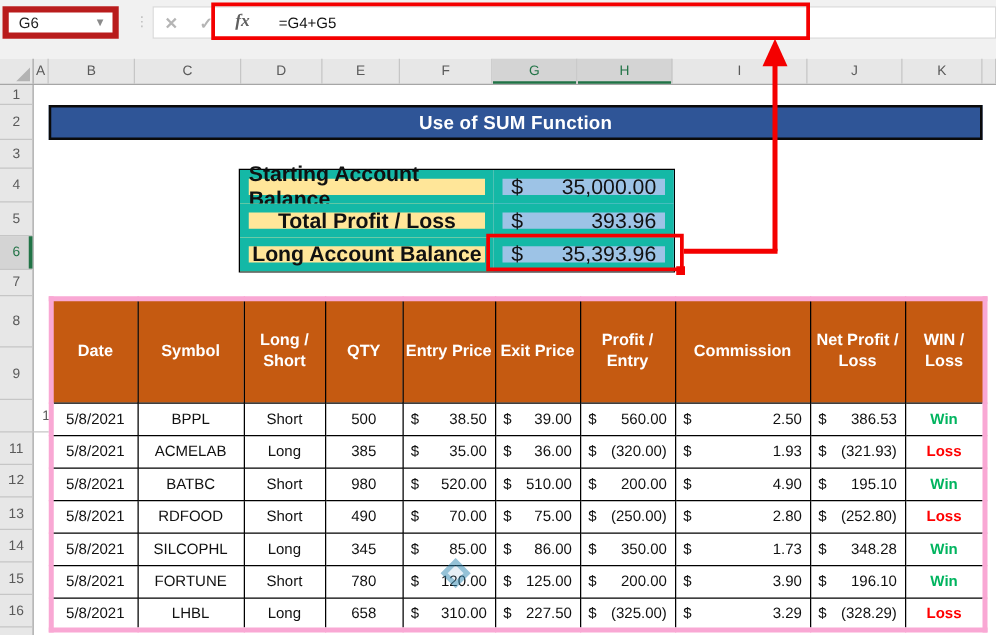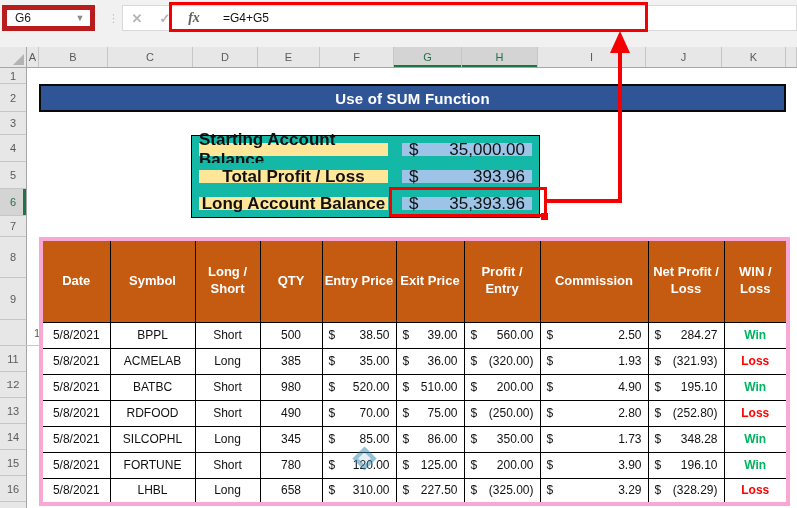--- a/index.html
+++ b/index.html
@@ -205,21 +205,21 @@
           </td>
           <td>
             <div class="money">
               <span>$</span>
               <span>2.50</span>
             </div>
           </td>
           <td>
             <div class="money">
               <span>$</span>
-              <span>284.27</span>
+              <span>386.53</span>
             </div>
           </td>
           <td class="result win">Win</td>
         </tr>
         <tr>
           <td>5/8/2021</td>
           <td>ACMELAB</td>
           <td>Long</td>
           <td>385</td>
           <td>

